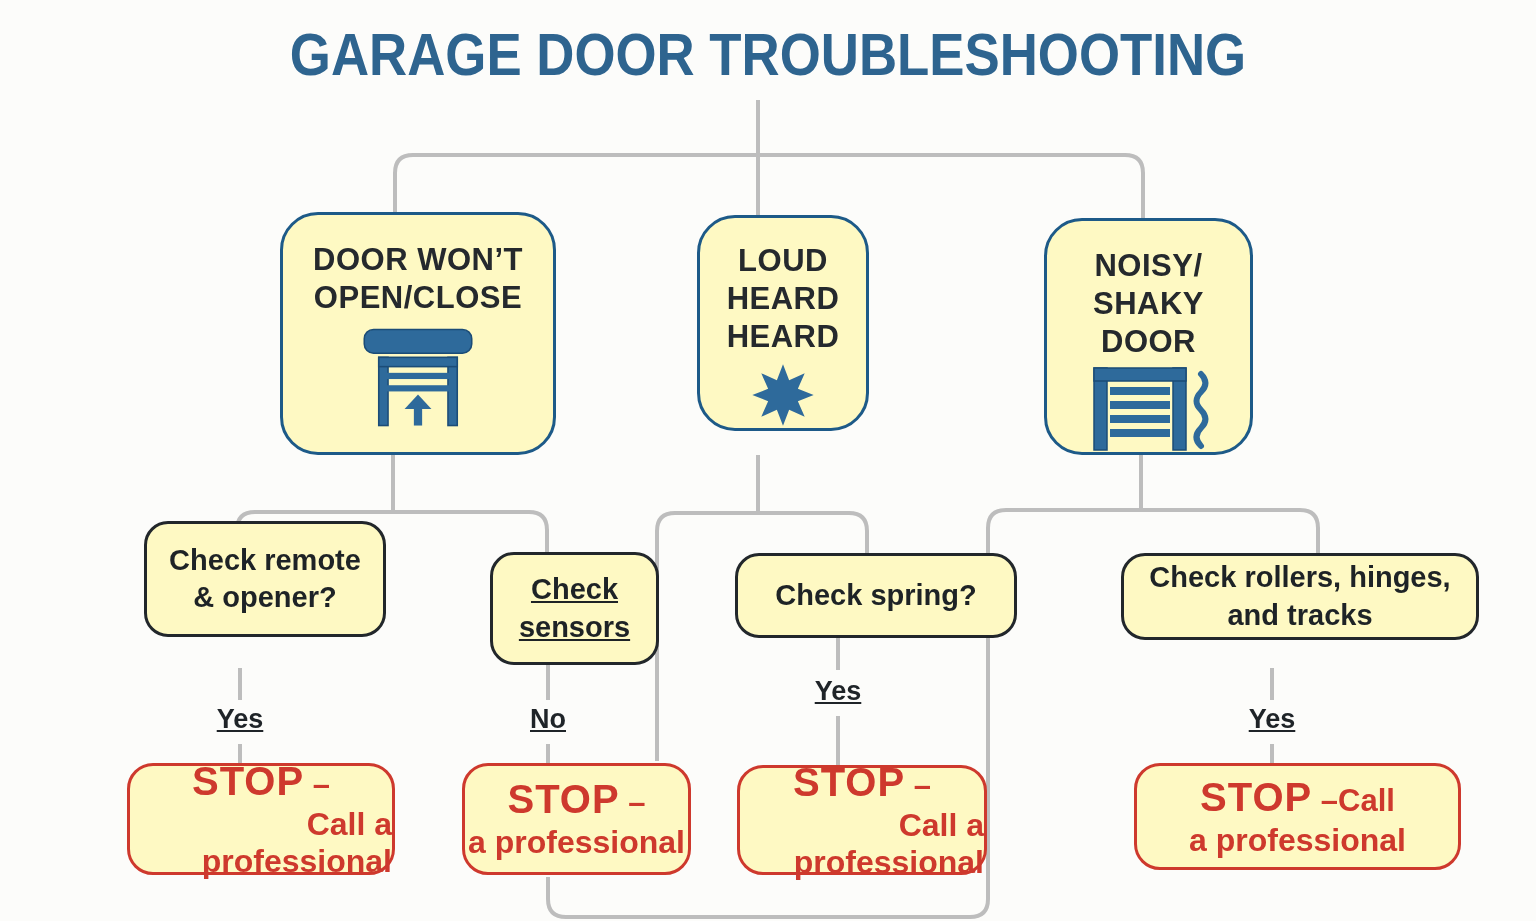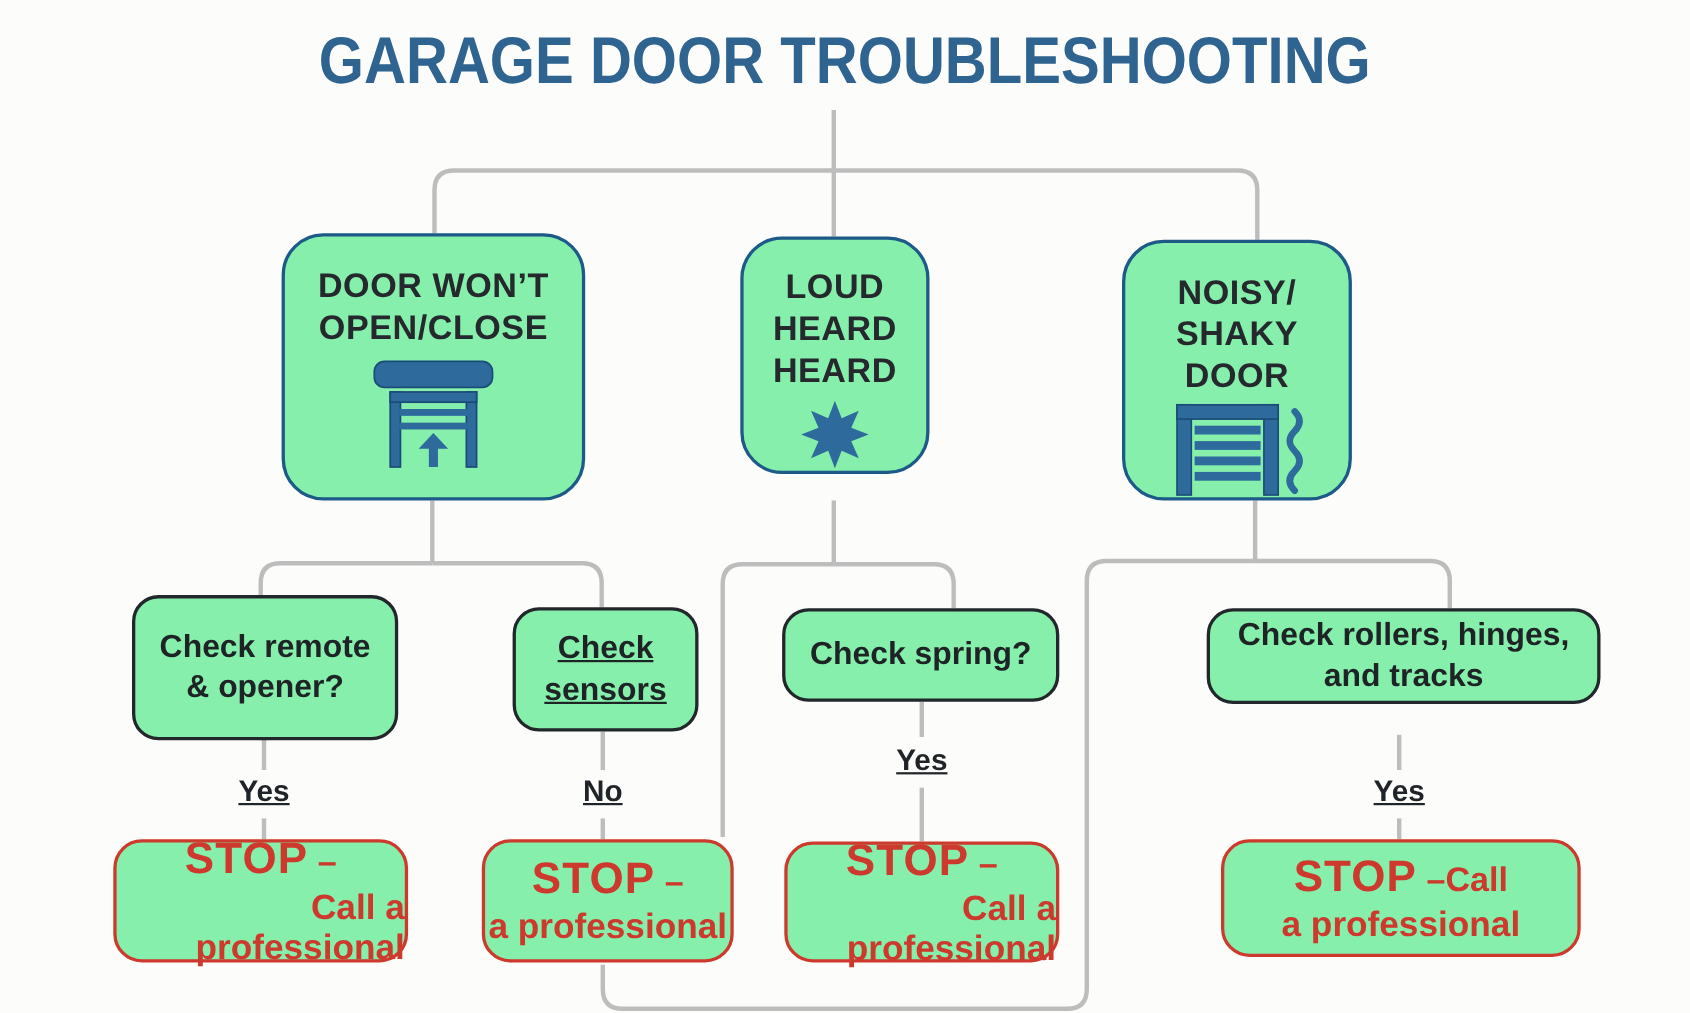--- a/index.html
+++ b/index.html
@@ -10,21 +10,21 @@
   }
   .title{
     position:absolute;top:20px;left:0;width:1536px;text-align:center;
     font-size:60px;font-weight:700;color:#2e648f;letter-spacing:0px;
     transform:scaleX(0.88);transform-origin:50% 50%;
     white-space:nowrap;
   }
   svg.connectors{position:absolute;left:0;top:0;}
   svg.connectors path{stroke:#bdbdbd;stroke-width:4;fill:none;}
 
-  .box{position:absolute;background:#86efac;box-sizing:border-box;}
+  .box{position:absolute;background:#fef9c3;box-sizing:border-box;margin-left:24px;}
 
   .symptom{
     border:3.5px solid #1d5a88;border-radius:38px;
     display:flex;flex-direction:column;align-items:center;
     color:#25292d;font-weight:700;text-align:center;
   }
   .symptom .s-line{font-size:31px;line-height:1.22;letter-spacing:0.5px;}
   .symptom .icon{margin-top:auto;margin-bottom:18px;}
 
   .check{
@@ -115,31 +115,31 @@
       <rect x="14" y="8" width="92" height="13" fill="#2e6a9b" stroke="#1b4c77" stroke-width="1.5"></rect>
       <rect x="30" y="27" width="60" height="8" fill="#2e6a9b"></rect>
       <rect x="30" y="41" width="60" height="8" fill="#2e6a9b"></rect>
       <rect x="30" y="55" width="60" height="8" fill="#2e6a9b"></rect>
       <rect x="30" y="69" width="60" height="8" fill="#2e6a9b"></rect>
       <path d="M121 14 q9 9 0 18 q-9 9 0 18 q9 9 0 18 q-9 9 0 18" fill="none" stroke="#2e6a9b" stroke-width="6" stroke-linecap="round"></path>
     </svg>
   </div>
 </div>
 
-<div class="box check" style="left:120px;top:541px;width:242px;height:132px;">
+<div class="box check" style="left:120px;top:521px;width:242px;height:116px;">
   <div class="c-line">Check remote</div>
   <div class="c-line">&amp; opener?</div>
 </div>
 
 <div class="box check" style="left:466px;top:552px;width:169px;height:113px;text-decoration:underline;">
   <div class="c-line">Check</div>
   <div class="c-line">sensors</div>
 </div>
 
-<div class="box check" style="left:711px;top:553px;width:252px;height:85px;">
+<div class="box check" style="left:711px;top:553px;width:282px;height:85px;">
   <div class="c-line">Check spring?</div>
 </div>
 
 <div class="box check" style="left:1097px;top:553px;width:358px;height:87px;">
   <div class="c-line">Check rollers, hinges,</div>
   <div class="c-line">and tracks</div>
 </div>
 
 <div class="answer" style="left:180px;top:704px;">Yes</div>
 <div class="answer" style="left:488px;top:704px;">No</div>

